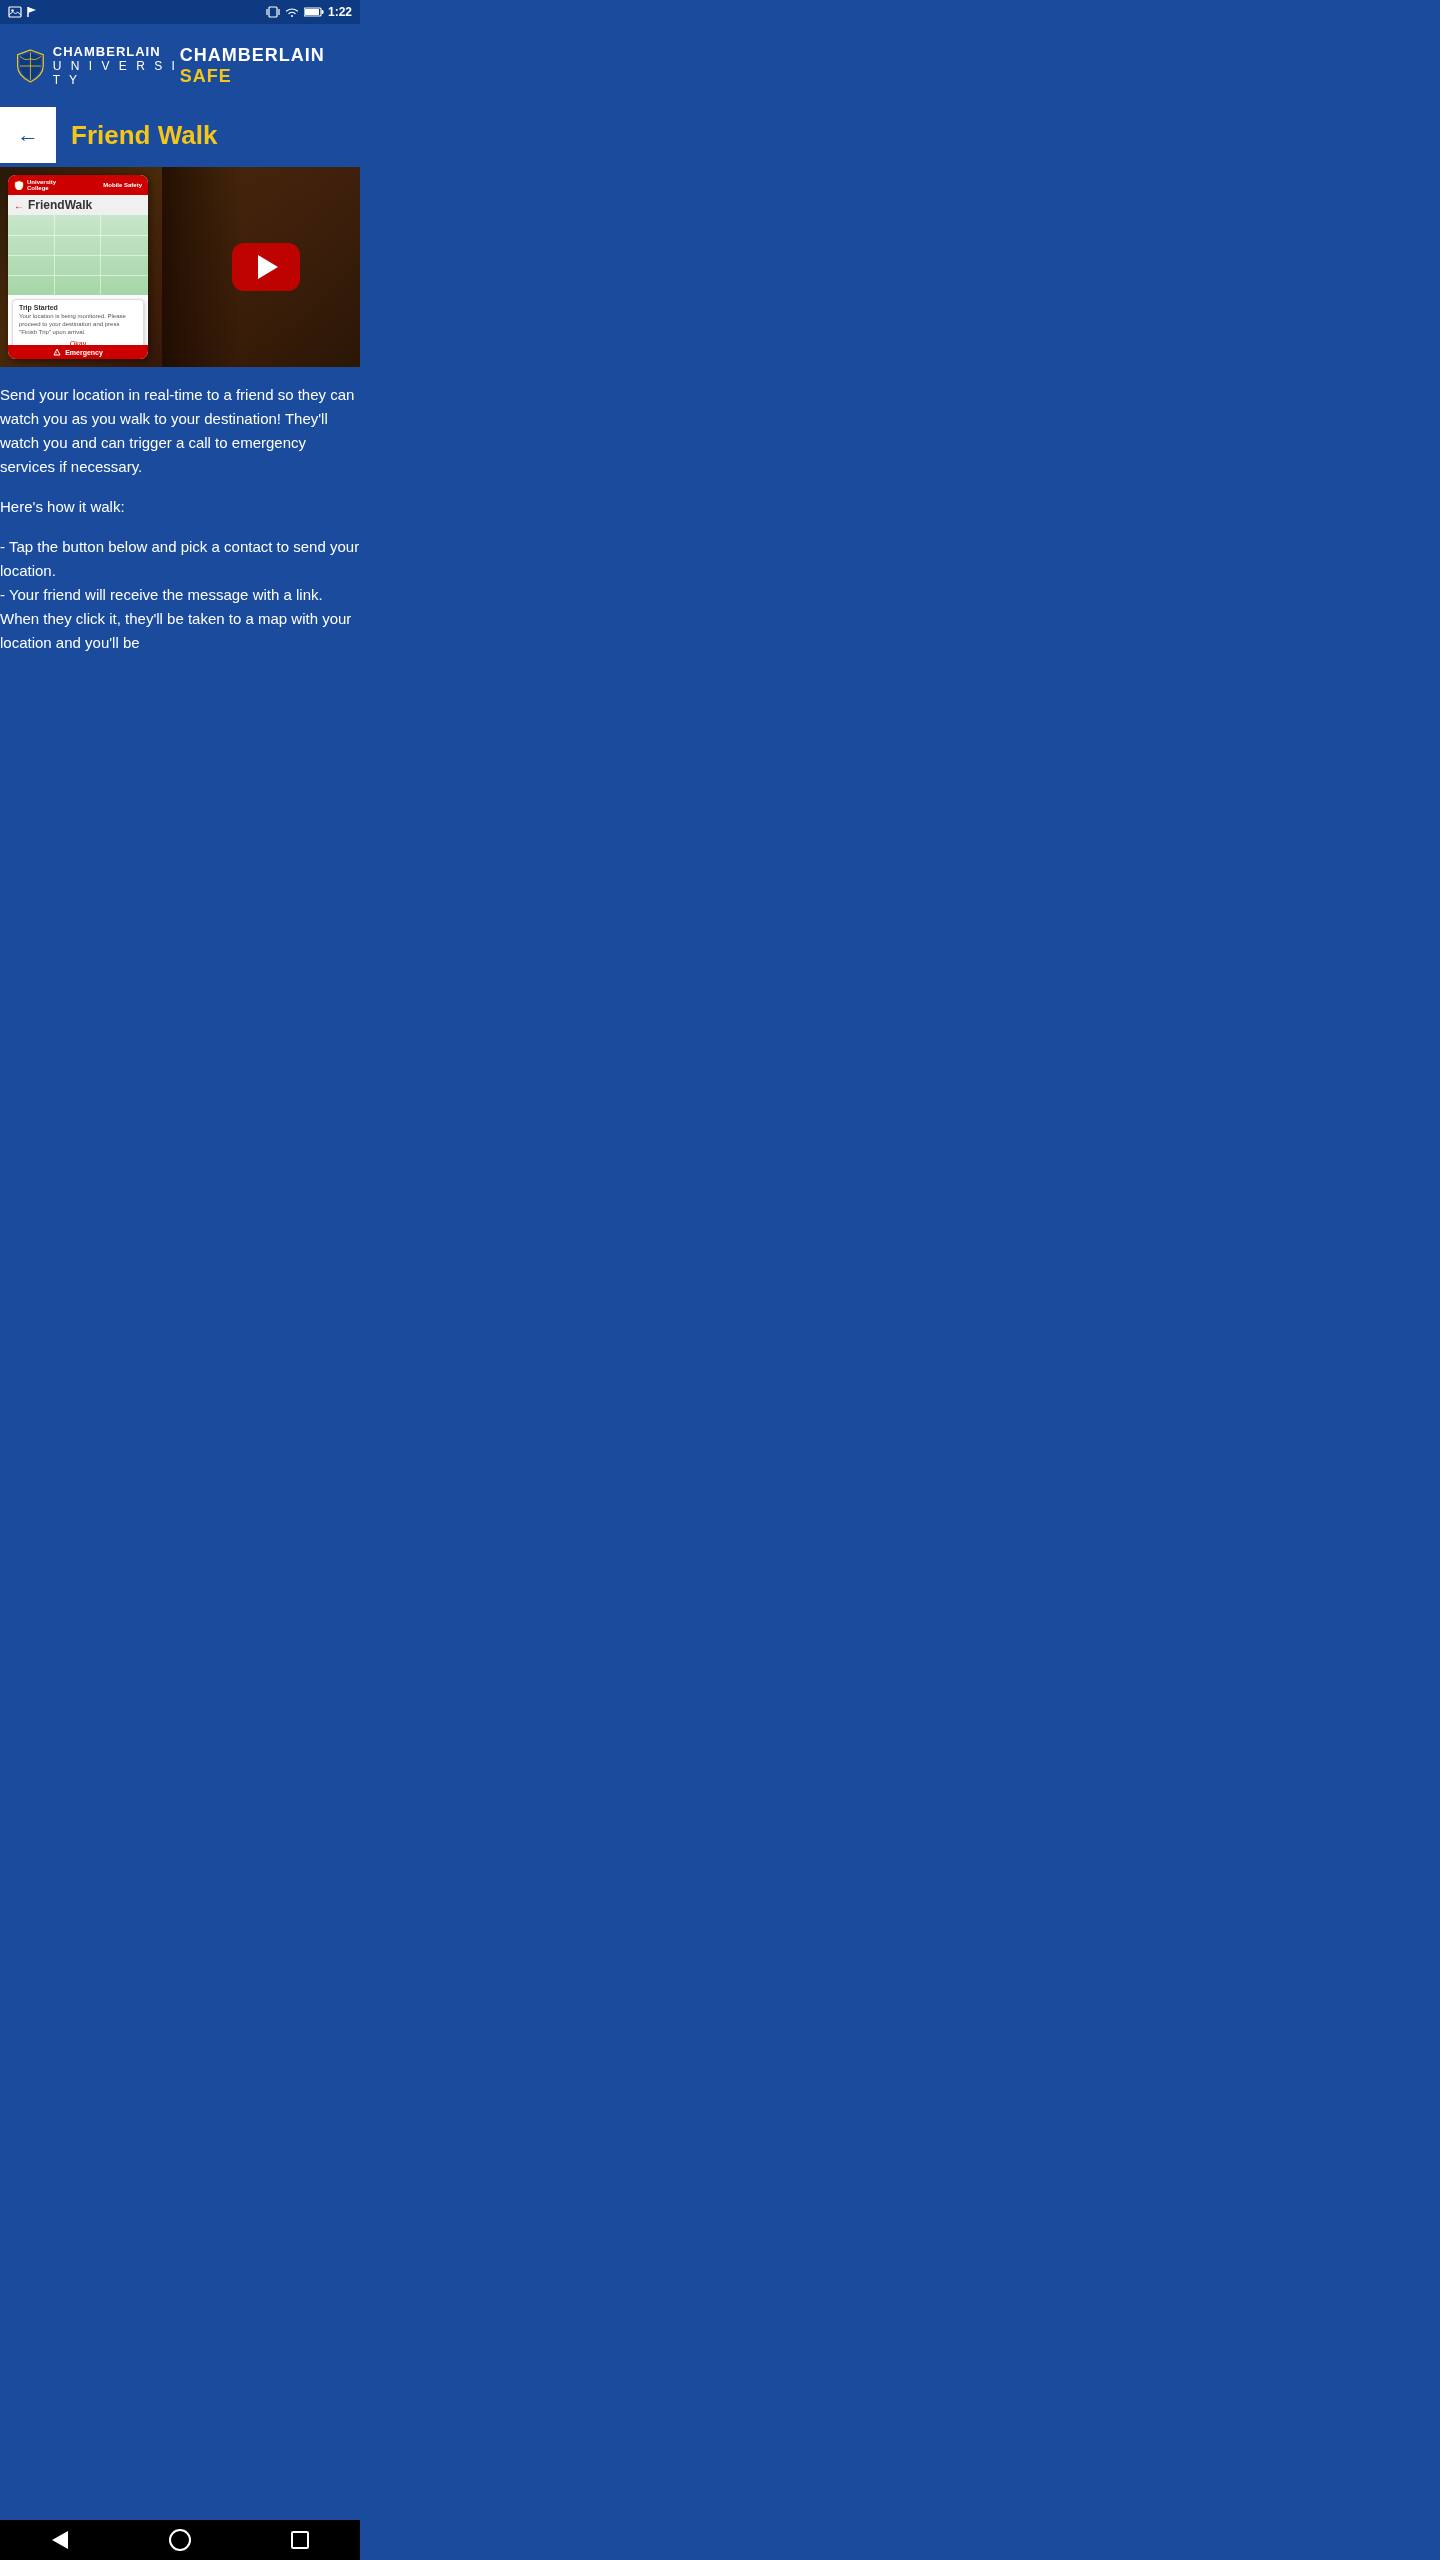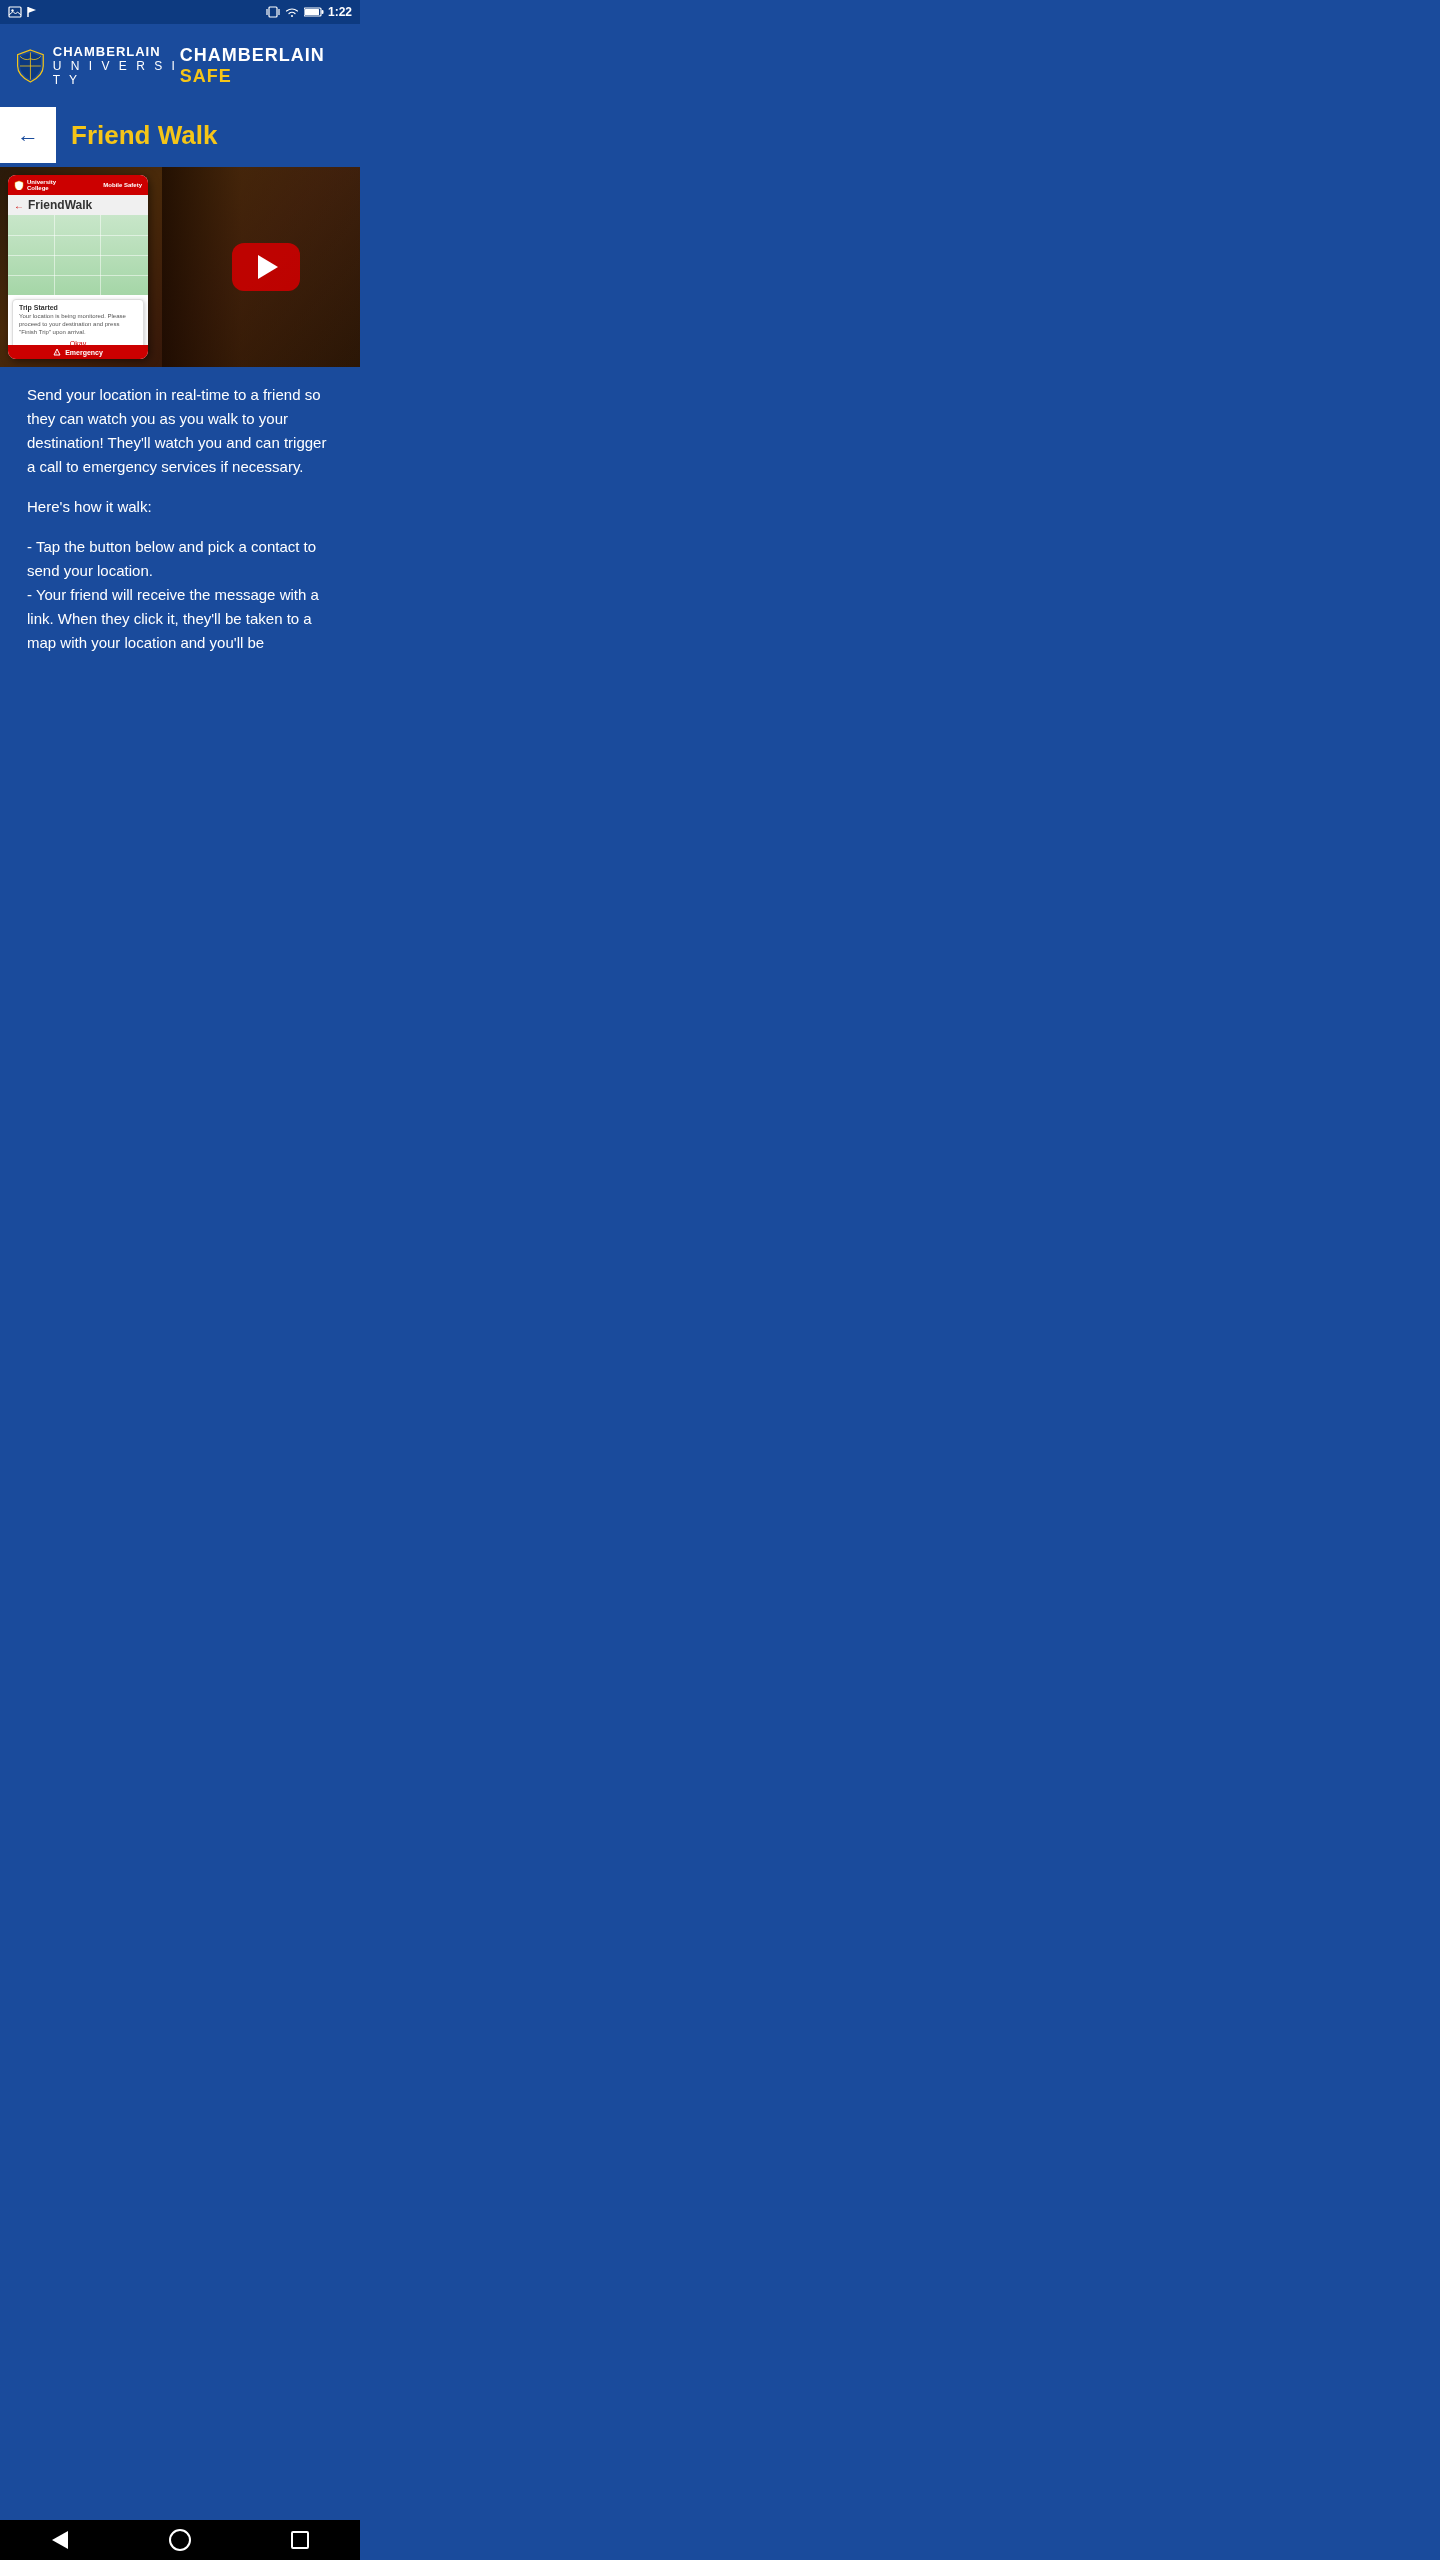--- a/index.html
+++ b/index.html
@@ -290,21 +290,21 @@
       height: 100%;
       background: linear-gradient(to left, transparent 0%, transparent 100%);
       display: flex;
       align-items: center;
       justify-content: center;
     }
 
     
     .description {
       background-color: #1a4b9c;
-      padding: 16px 27px;
+      padding: 16px 0;
       color: white;
       font-size: 15px;
       line-height: 1.6;
     }
 
     .description p {
       margin-bottom: 16px;
     }
 
     

